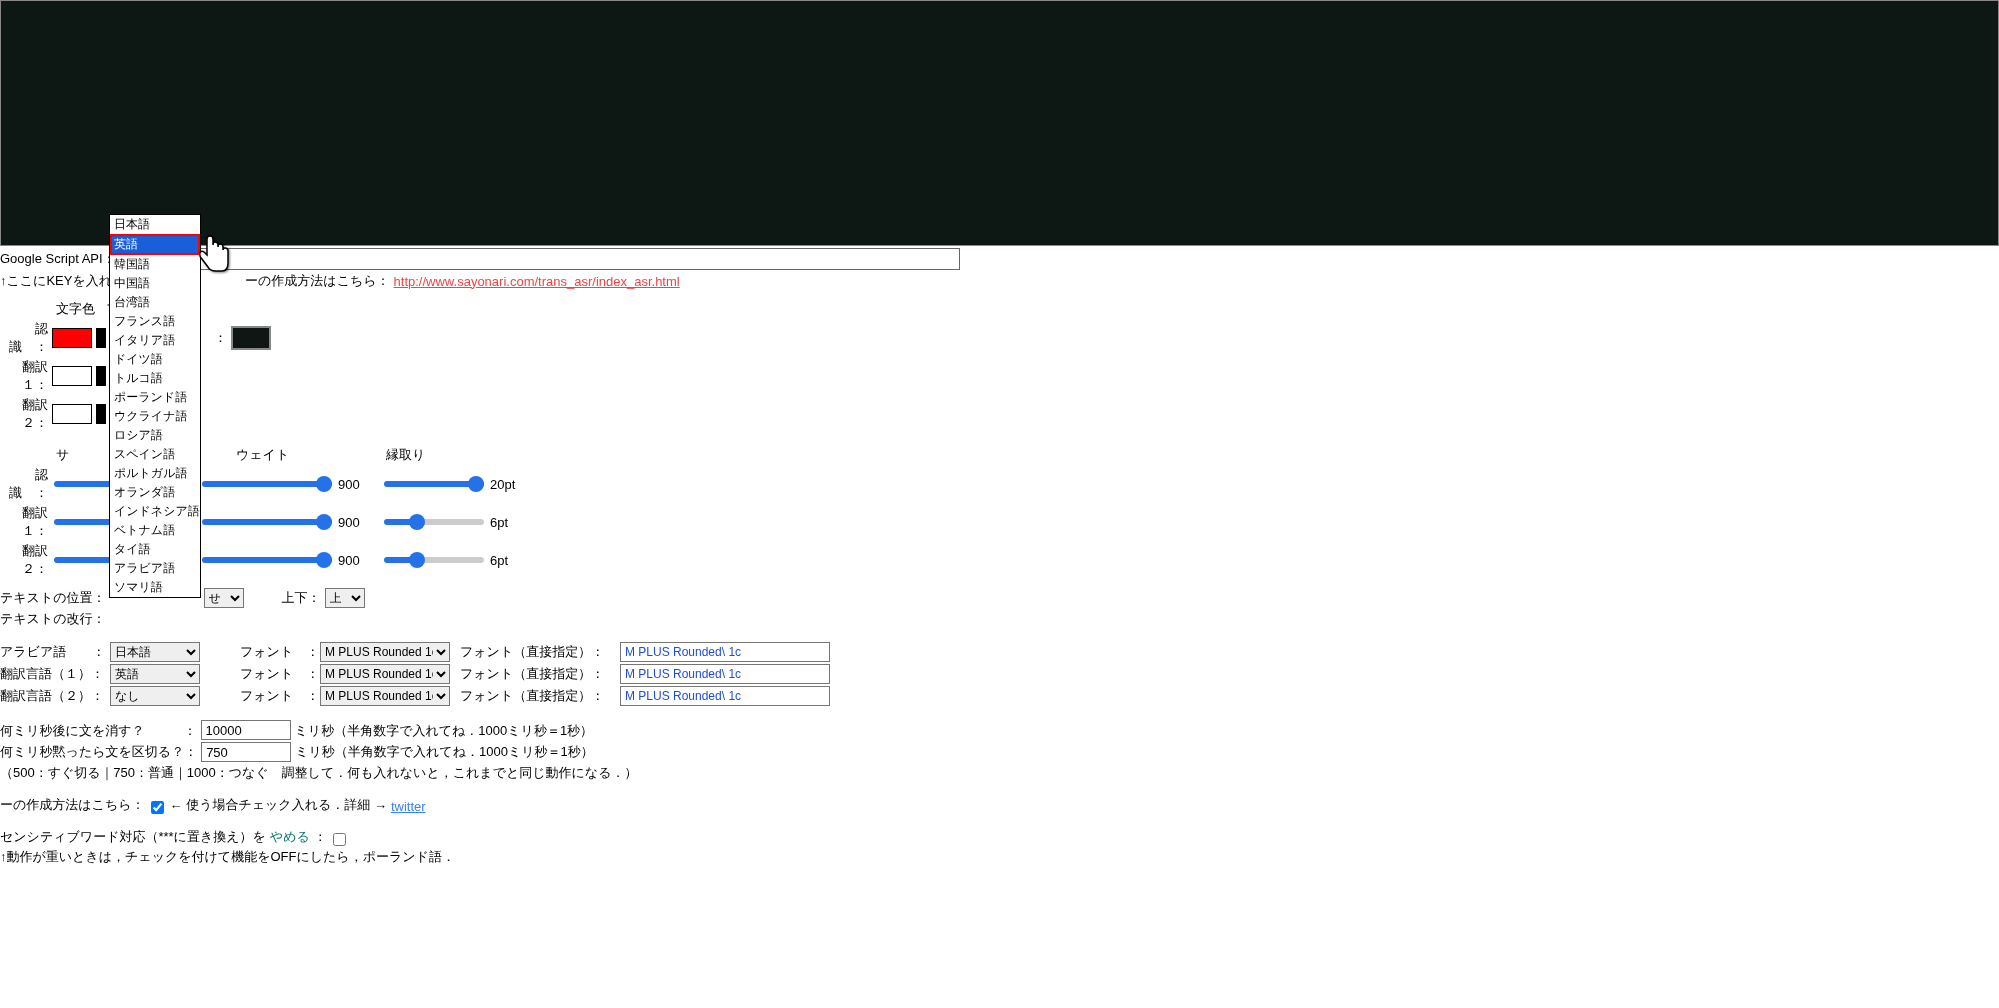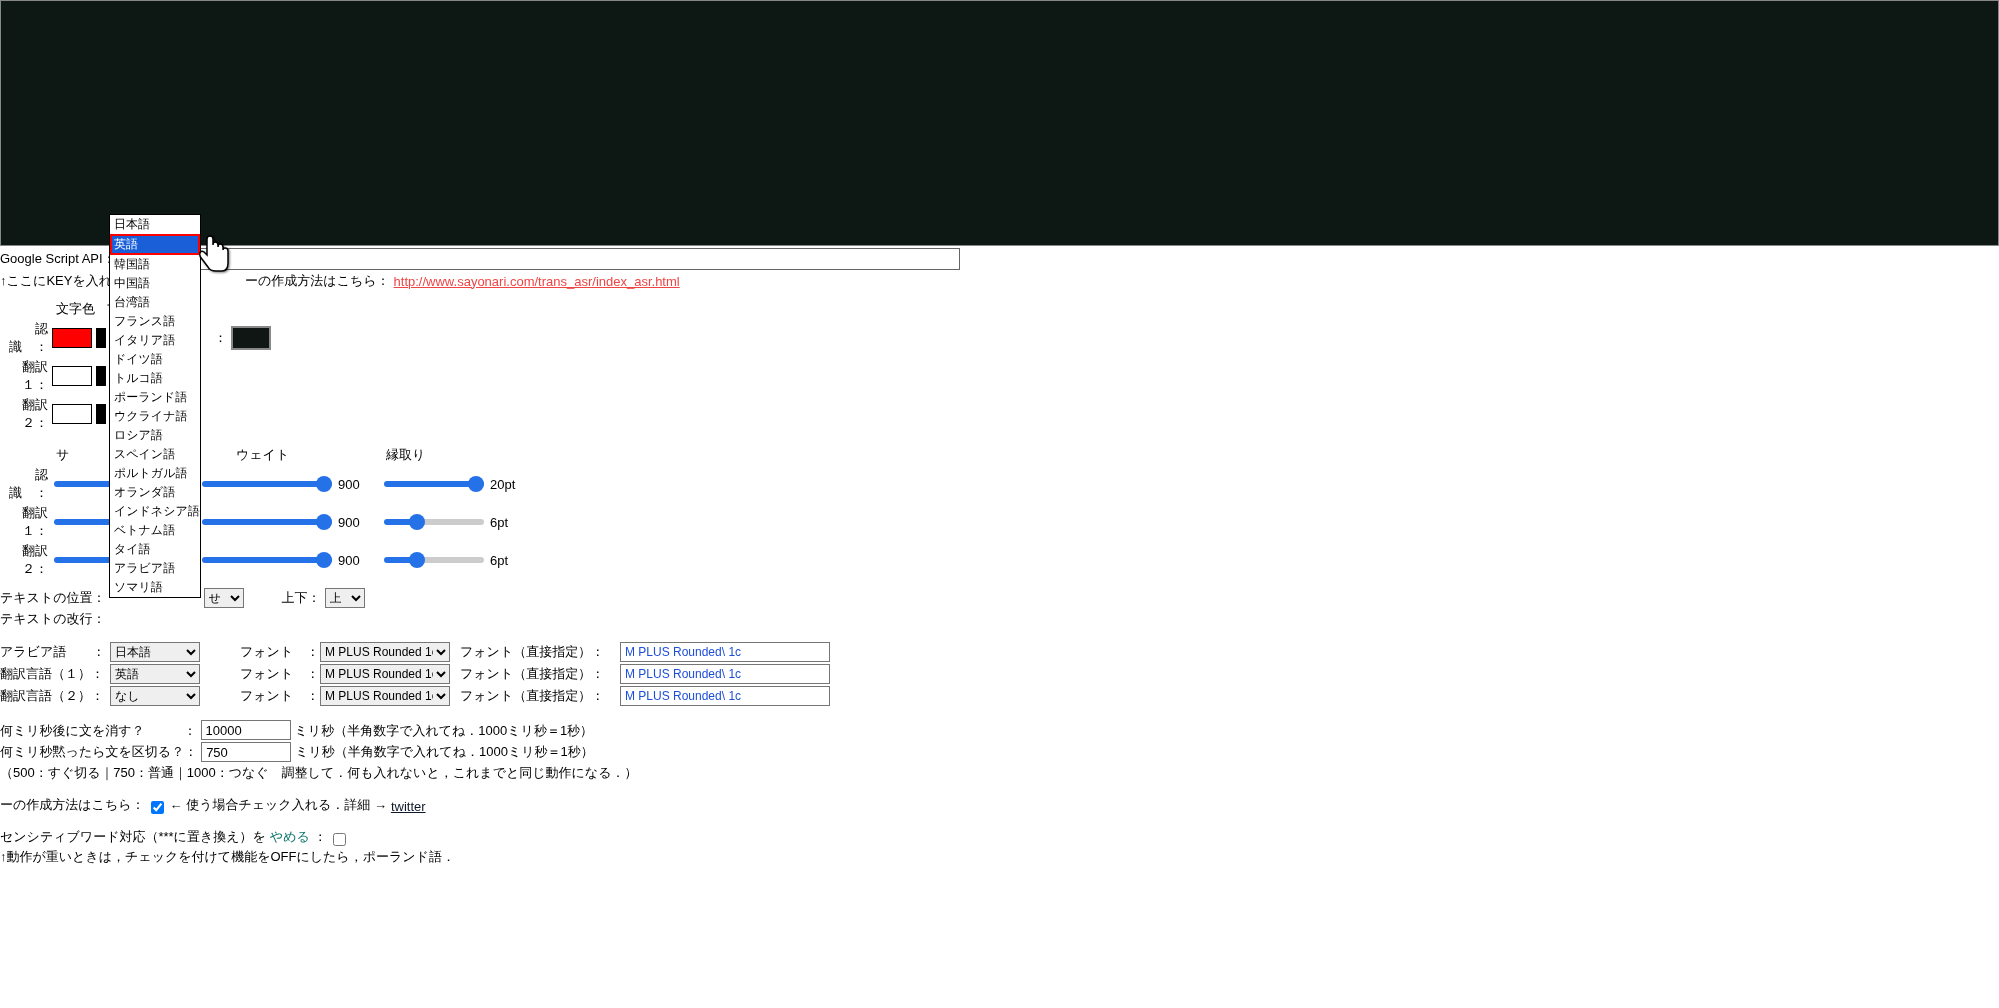--- a/index.html
+++ b/index.html
@@ -140,21 +140,21 @@
   .section-gap { margin-top: 14px; align-items: flex-end; }
   .lang-grid {
     display: grid;
     grid-template-columns: 110px 130px 80px 140px 160px 220px;
     row-gap: 2px;
     align-items: center;
     margin-top: 14px;
   }
   .tpos-row { margin-top: 10px; }
   .checkbox { margin: 0 2px; }
-  .link2 { color: #0f172a; text-decoration: underline; }
+  .link2 { color: #3b82f6; text-decoration: underline; }
 </style>
 </head>
 <body>
 
 <div class="top-black"></div>
 
 <div class="content">
 
   <div class="row" style="margin-top:2px;">
     <span>Google Script API：</span>

